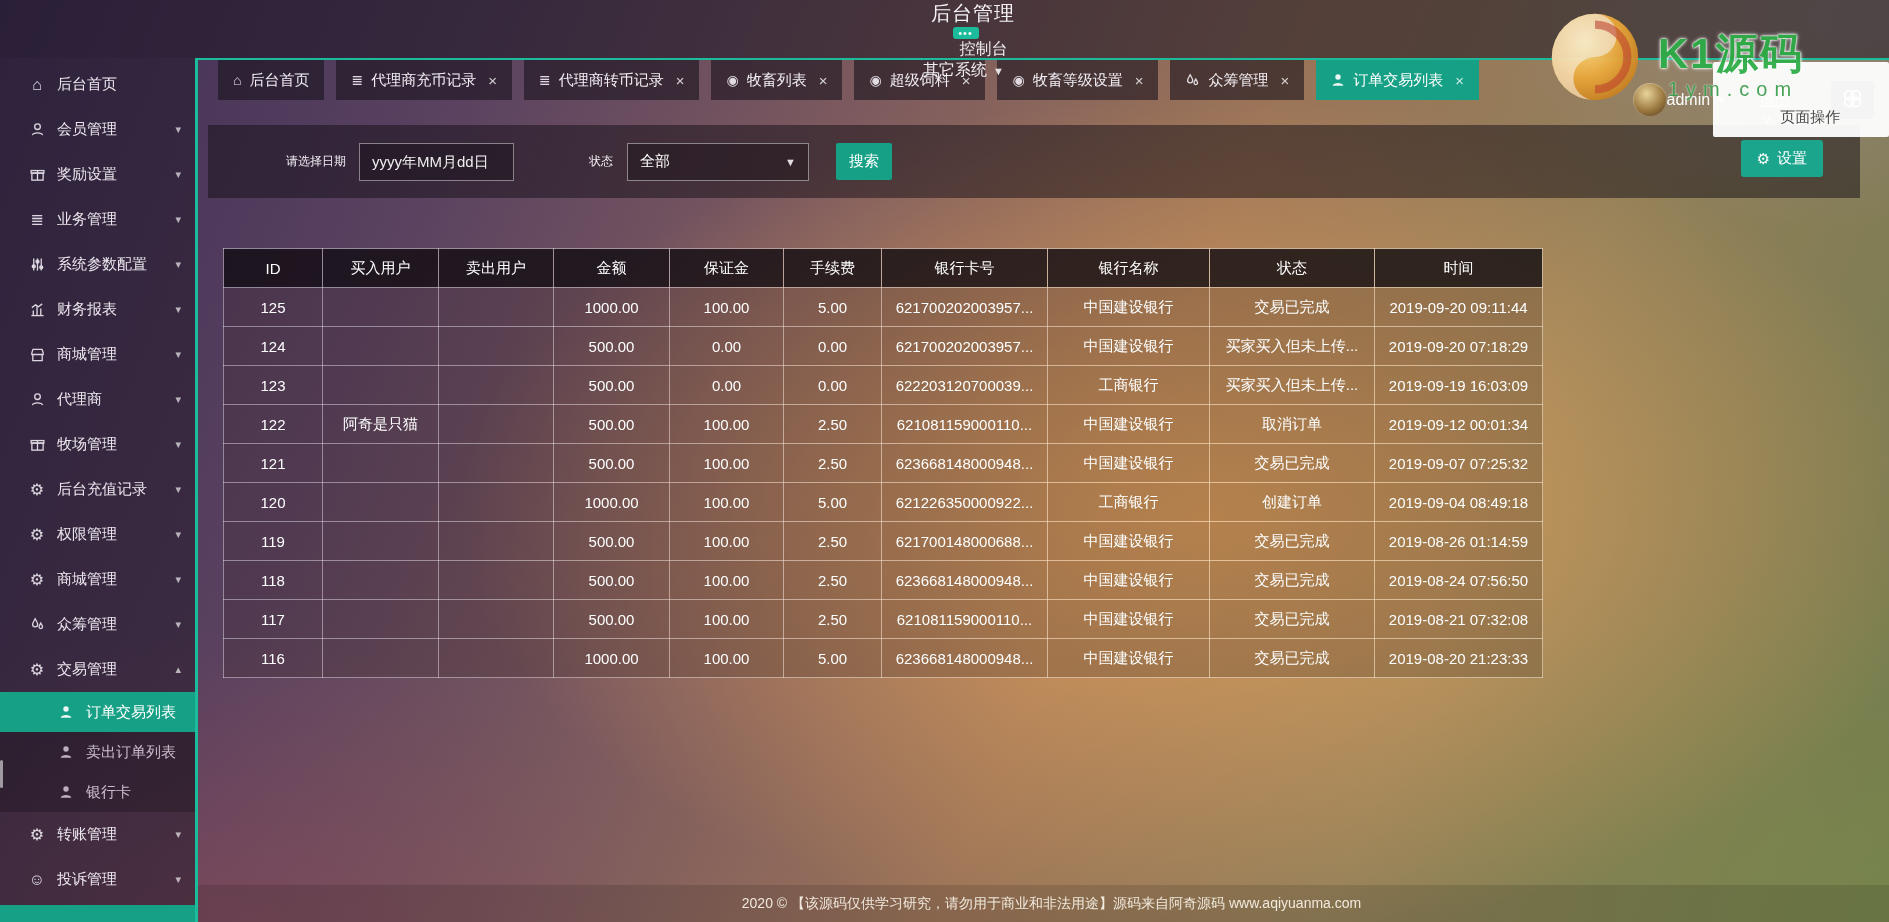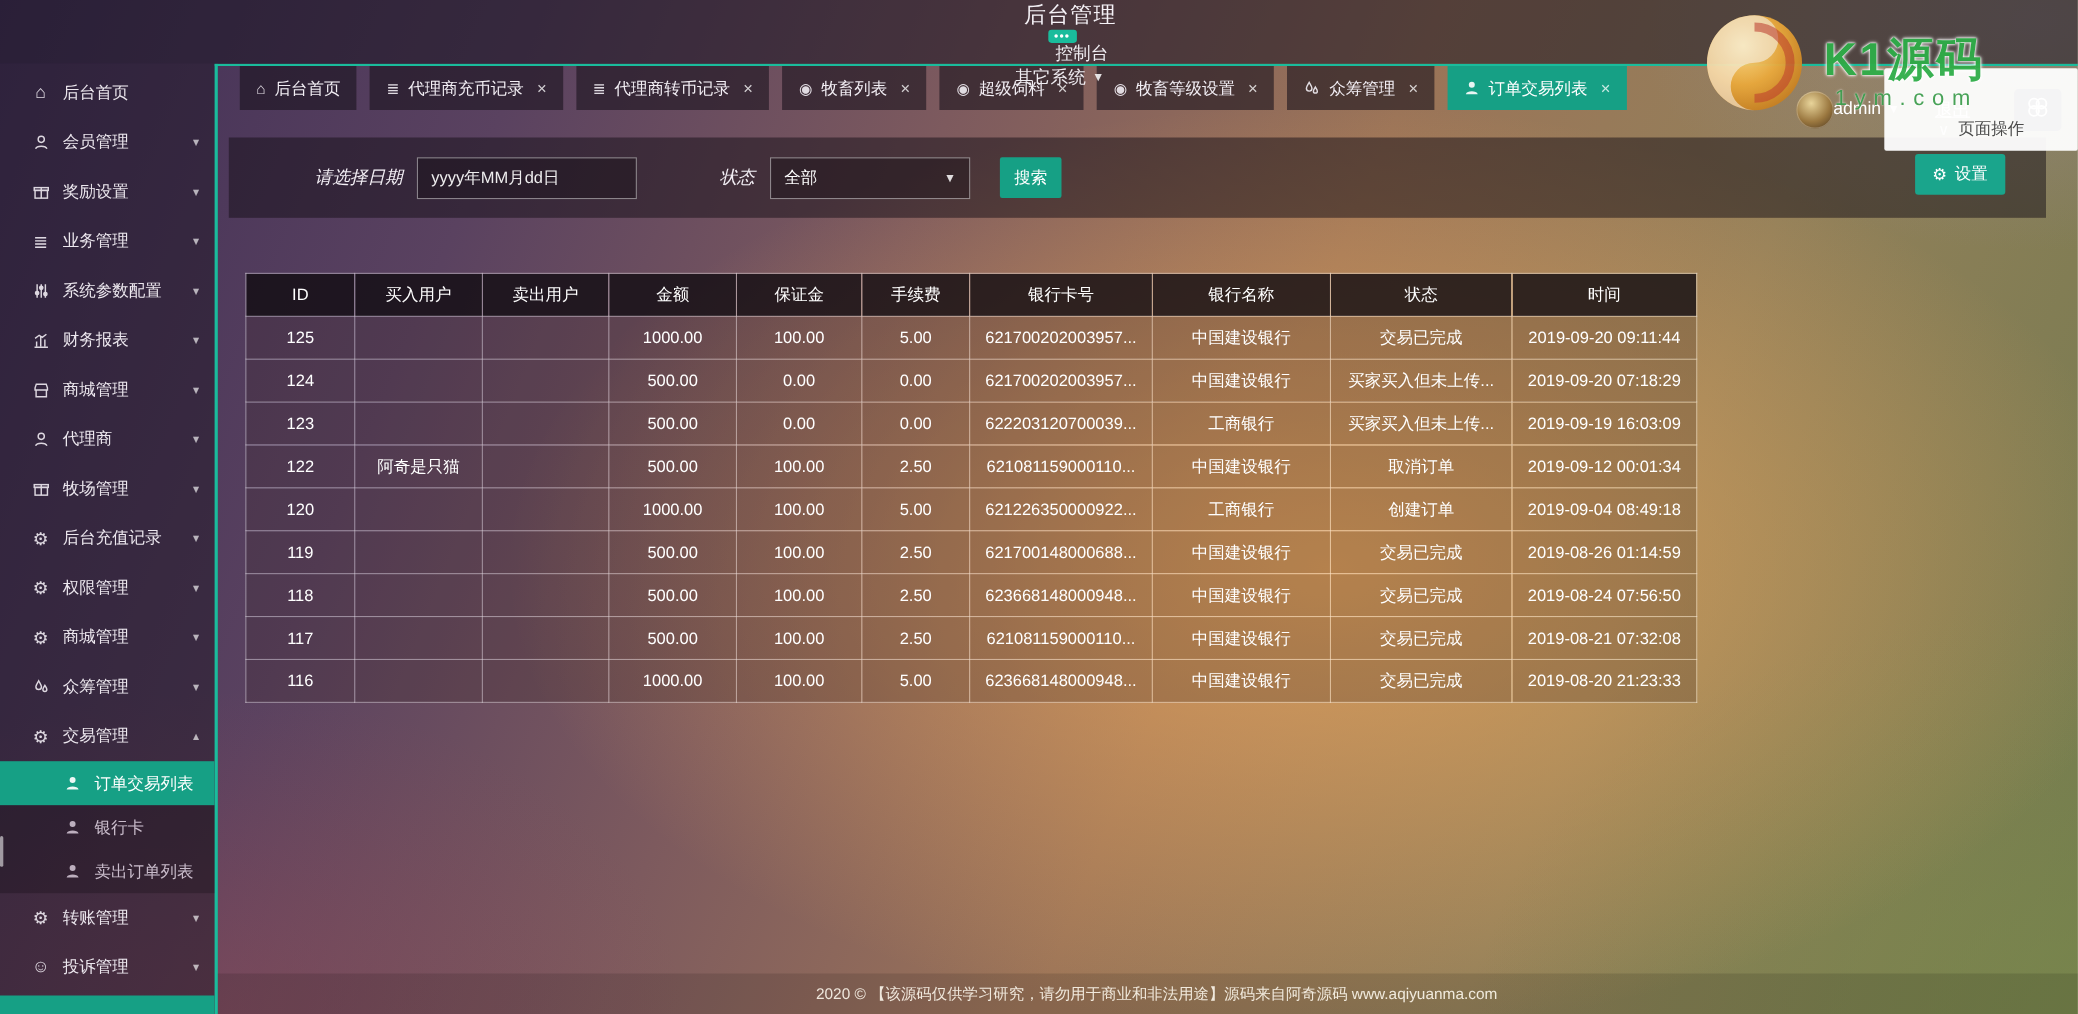--- a/index.html
+++ b/index.html
@@ -50,26 +50,26 @@
     border-left:3px solid #1abc9c;border-top:2px solid #1abc9c;}
   .tabbar{height:40px;display:flex;gap:12px;padding-left:20px;align-items:stretch;}
   .tab{display:inline-flex;align-items:center;gap:8px;padding:0 15px;font-size:15px;
     background:rgba(25,19,28,0.60);color:#f2eef4;cursor:pointer;white-space:nowrap;}
   .tab .ic{font-size:14px;display:inline-flex;opacity:.9;}
   .tab .close{font-size:15px;color:rgba(255,255,255,0.78);margin-left:4px;cursor:pointer;}
   .tab.active{background:#16a085;color:#fff;}
   
   .filter-panel{position:relative;margin:25px 29px 0 10px;height:73px;
     background:rgba(20,14,22,0.50);display:flex;align-items:center;}
-  .f-label{font-size:16px;color:#f3eff5;font-style:italic;}
+  .f-label{font-size:12px;color:#f3eff5;}
   .f-label.date{margin-left:78px;}
   .f-label.status{margin-left:75px;}
   .field{height:38px;background:rgba(15,10,15,0.35);border:1px solid rgba(255,255,255,0.45);
     display:flex;align-items:center;color:#fff;font-size:15px;}
-  .date-input{margin-left:13px;width:200px;padding:0 12px;outline:none;}
+  .date-input{margin-left:13px;width:155px;padding:0 12px;outline:none;}
   .date-input input{width:100%;background:transparent;border:none;color:#fff;font-size:15px;
     font-family:inherit;outline:none;}
   .date-input input::placeholder{color:rgba(255,255,255,0.92);}
   .select{margin-left:14px;width:182px;padding:0 12px;justify-content:space-between;cursor:pointer;}
   .search-btn{margin-left:27px;width:56px;height:37px;background:#16a085;border:none;border-radius:2px;
     color:#fff;font-size:15px;display:flex;align-items:center;justify-content:center;cursor:pointer;}
   .settings-btn{position:absolute;right:37px;top:15px;height:37px;padding:0 16px;background:#1aa58c;
     border:none;border-radius:3px;color:#fff;font-size:15px;display:flex;align-items:center;gap:7px;cursor:pointer;}
   
   .table-wrap{margin:50px 0 0 25px;width:1319px;}
@@ -257,30 +257,30 @@
           </span>
           <span>订单交易列表</span>
         </div>
         <div class="s-item sub">
           <span class="ic">
             <svg width="14" height="14" viewBox="0 0 16 16" fill="currentColor">
               <circle cx="8" cy="4.6" r="3.1"></circle>
               <path d="M1.8 14.5c1-4 11.4-4 12.4 0z"></path>
             </svg>
           </span>
-          <span>银行卡</span>
+          <span>卖出订单列表</span>
         </div>
         <div class="s-item sub">
           <span class="ic">
             <svg width="14" height="14" viewBox="0 0 16 16" fill="currentColor">
               <circle cx="8" cy="4.6" r="3.1"></circle>
               <path d="M1.8 14.5c1-4 11.4-4 12.4 0z"></path>
             </svg>
           </span>
-          <span>卖出订单列表</span>
+          <span>银行卡</span>
         </div>
         <div class="s-item">
           <span class="ic">⚙</span>
           <span>转账管理</span>
           <span class="chev">▾</span>
         </div>
         <div class="s-item">
           <span class="ic">☺</span>
           <span>投诉管理</span>
           <span class="chev">▾</span>
@@ -429,20 +429,32 @@
               <td>122</td>
               <td>阿奇是只猫</td>
               <td></td>
               <td>500.00</td>
               <td>100.00</td>
               <td>2.50</td>
               <td>621081159000110...</td>
               <td>中国建设银行</td>
               <td>取消订单</td>
               <td>2019-09-12 00:01:34</td>
+            </tr>
+            <tr>
+              <td>121</td>
+              <td></td>
+              <td></td>
+              <td>500.00</td>
+              <td>100.00</td>
+              <td>2.50</td>
+              <td>623668148000948...</td>
+              <td>中国建设银行</td>
+              <td>交易已完成</td>
+              <td>2019-09-07 07:25:32</td>
             </tr>
             <tr>
               <td>120</td>
               <td></td>
               <td></td>
               <td>1000.00</td>
               <td>100.00</td>
               <td>5.00</td>
               <td>621226350000922...</td>
               <td>工商银行</td>

